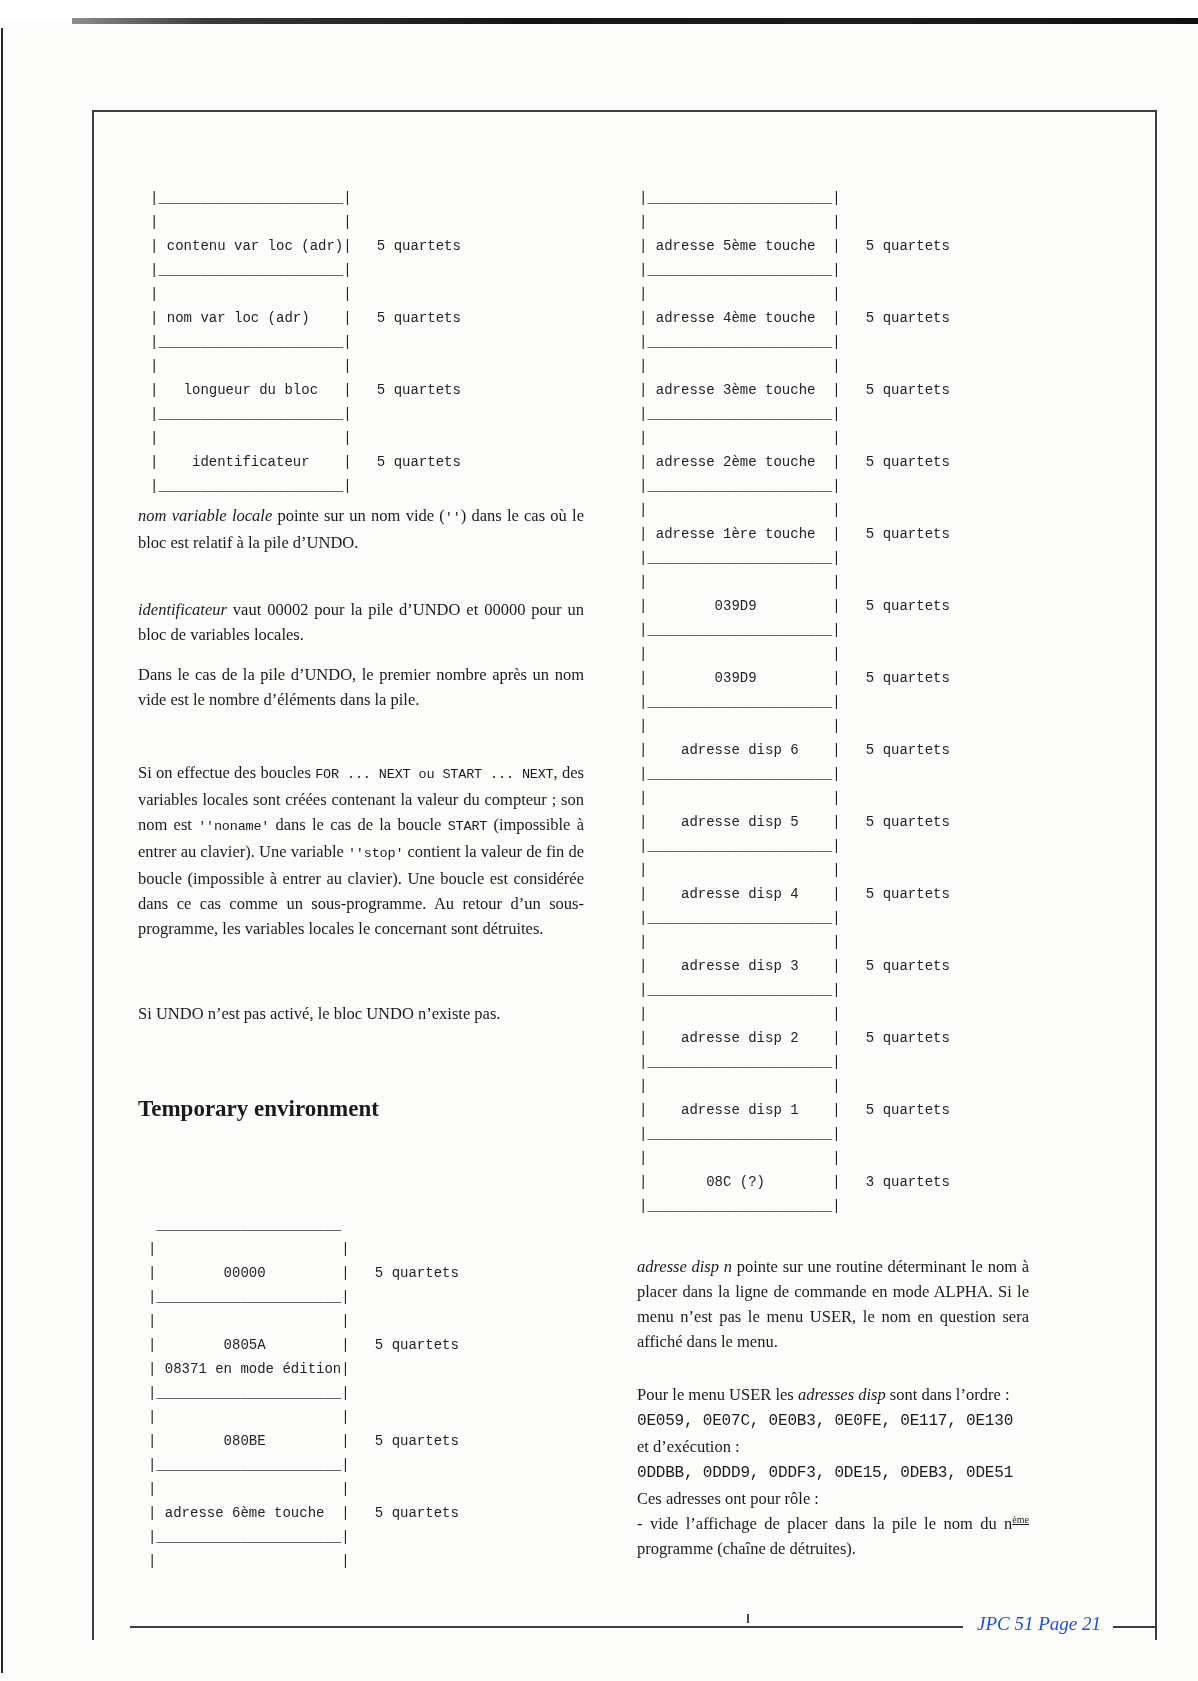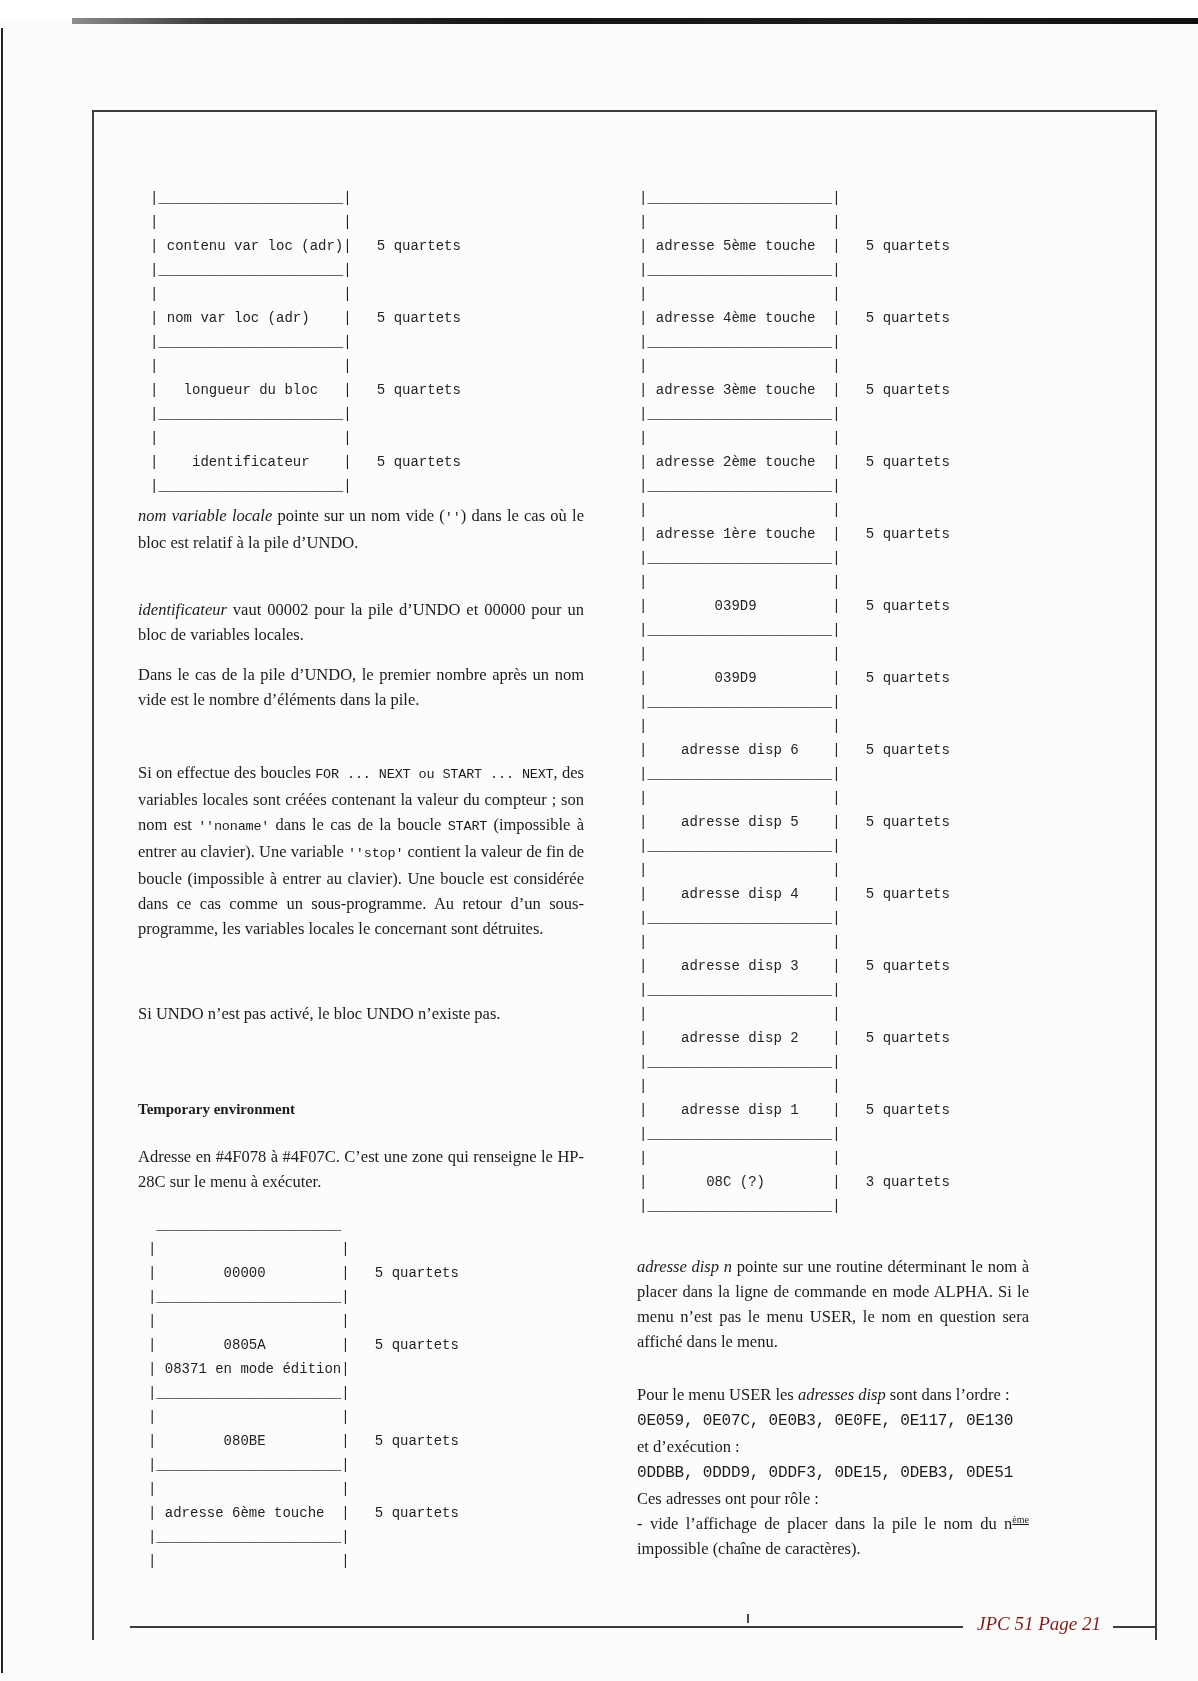--- a/index.html
+++ b/index.html
@@ -46,39 +46,39 @@
   }
   
   .tblock {
     position: absolute;
     width: 446px;
     text-align: justify;
     font-size: 16.5px;
     line-height: 25px;
   }
   .tblock.rightcol { width: 392px; }
-  .heading { font-weight: bold; font-size: 15px; }
+  .heading { font-weight: bold; font-size: 23px; }
   .seg-i { font-style: italic; }
   .seg-mono {
     font-family: "Liberation Mono", "DejaVu Sans Mono", monospace;
     font-size: 13.5px;
     letter-spacing: -0.2px;
   }
   .seg-sup { vertical-align: super; font-size: 10px; line-height: 0; text-decoration: underline; }
   .lines .line { min-height: 25px; }
   .lines .line .seg-mono { font-size: 16px; }
   
   .footer {
     position: absolute; left: 36px; right: -2px; bottom: -1px;
     display: flex; align-items: center;
   }
   .footer-rule-long { flex: 1; height: 2px; background: #3d3d3d; }
   .footer-rule-short { width: 44px; height: 2px; background: #3d3d3d; }
   .footer-text {
-    font-style: italic; font-size: 19px; color: #7f1d1d;
+    font-style: italic; font-size: 19px; color: #1d4ed8;
     white-space: nowrap; padding: 0 12px 6px 14px;
   }
 </style>
 </head>
 <body>
 
 <div class="scan">
 
   <div class="artifact-top"></div>
   <div class="artifact-left"></div>
@@ -152,21 +152,20 @@
     <div class="tblock" style="left:44px; top:550px;"><span>Dans le cas de la pile d’UNDO, le premier nombre après un nom vide est le nombre d’éléments dans la pile.</span></div>
 
     <div class="tblock" style="left:44px; top:648px;"><span>Si on effectue des boucles </span><span class="seg-mono">FOR ... NEXT ou START ... NEXT</span><span>, des variables locales sont créées contenant la valeur du compteur ; son nom est </span><span class="seg-mono">''noname'</span><span> dans le cas de la boucle </span><span class="seg-mono">START</span><span> (impossible à entrer au clavier). Une variable </span><span class="seg-mono">''stop'</span><span> contient la valeur de fin de boucle (impossible à entrer au clavier). Une boucle est considérée dans ce cas comme un sous-programme. Au retour d’un sous-programme, les variables locales le concernant sont détruites.</span></div>
 
     <div class="tblock" style="left:44px; top:889px;"><span>Si UNDO n’est pas activé, le bloc UNDO n’existe pas.</span></div>
 
     <div class="tblock" style="left:44px; top:984px;">
       <span class="heading">Temporary environment</span>
     </div>
 
-    <div class="tblock" style="left:44px; top:1032px;"><span>Adresse en #4F078 à #4F07C. C’est une zone qui renseigne le HP-28C sur le menu à exécuter.</span></div>
 
     <pre class="diagram" style="left:54px; top:1101px;"> ______________________
 |                      |
 |        00000         |   5 quartets
 |______________________|
 |                      |
 |        0805A         |   5 quartets
 | 08371 en mode édition|
 |______________________|
 |                      |
@@ -178,21 +177,21 @@
 |                      |</pre>
 
     <div class="tblock rightcol" style="left:543px; top:1142px;"><span class="seg-i">adresse disp n</span><span> pointe sur une routine déterminant le nom à placer dans la ligne de commande en mode ALPHA. Si le menu n’est pas le menu USER, le nom en question sera affiché dans le menu.</span></div>
 
     <div class="tblock rightcol lines" style="left:543px; top:1270px;">
         <div class="line"><span>Pour le menu USER les </span><span class="seg-i">adresses disp</span><span> sont dans l’ordre :</span></div>
         <div class="line"><span class="seg-mono">0E059, 0E07C, 0E0B3, 0E0FE, 0E117, 0E130</span></div>
         <div class="line"><span>et d’exécution :</span></div>
         <div class="line"><span class="seg-mono">0DDBB, 0DDD9, 0DDF3, 0DE15, 0DEB3, 0DE51</span></div>
         <div class="line"><span>Ces adresses ont pour rôle :</span></div>
-        <div class="line"><span>- vide l’affichage de placer dans la pile le nom du n</span><span class="seg-sup">ème</span><span> impossible (chaîne de caractères).</span></div>
+        <div class="line"><span>- vide l’affichage de placer dans la pile le nom du n</span><span class="seg-sup">ème</span><span> programme (chaîne de détruites).</span></div>
       </div>
 
     <div class="footer">
       <div class="footer-rule-long"></div>
       <span class="footer-text">JPC 51 Page 21</span>
       <div class="footer-rule-short"></div>
     </div>
 
   </div>
 </div>

